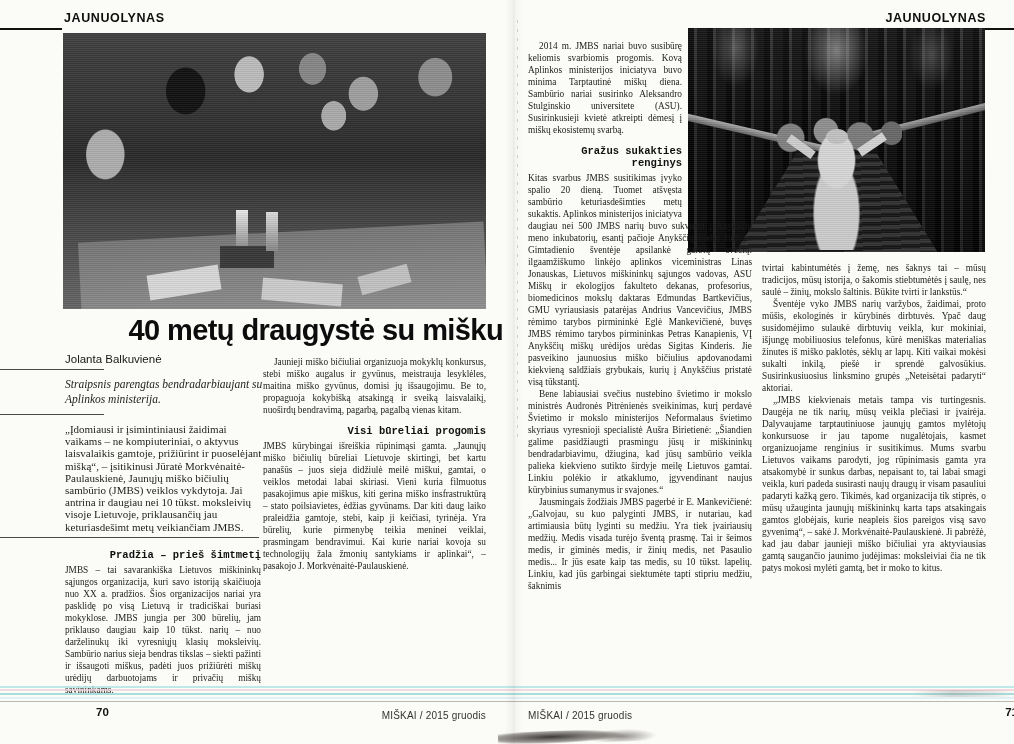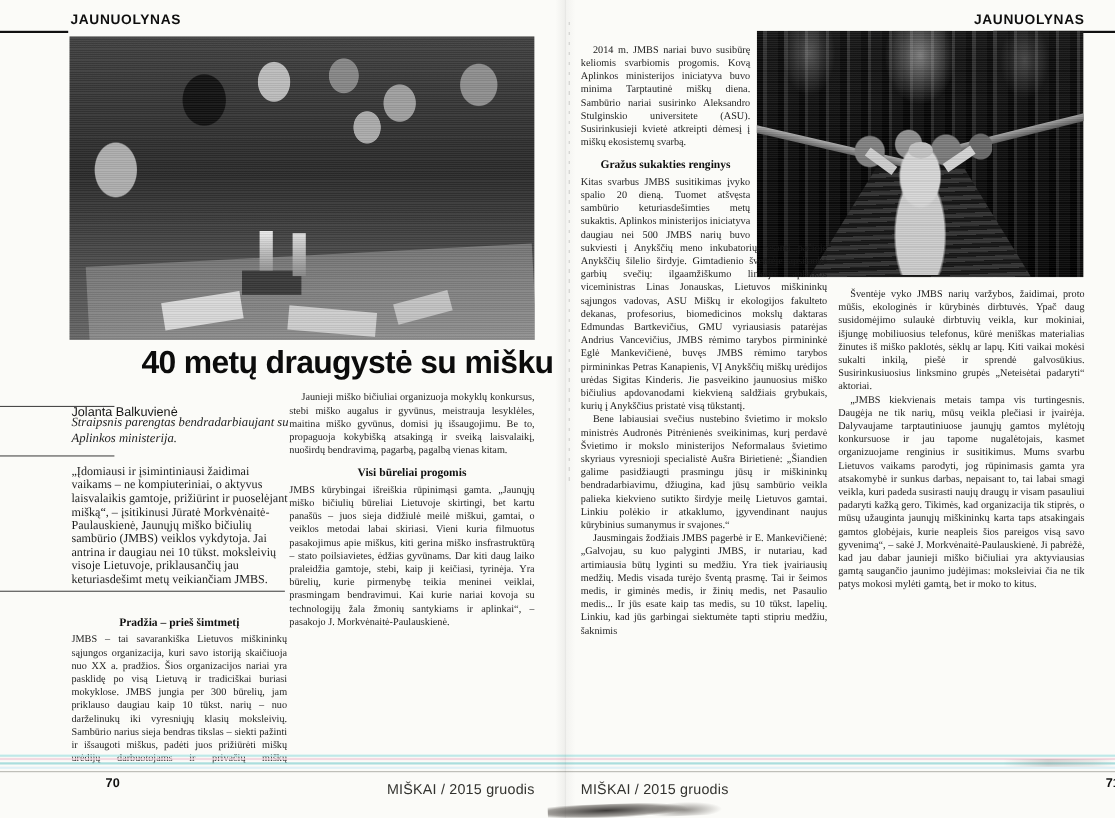--- a/index.html
+++ b/index.html
@@ -65,46 +65,46 @@
     background:
       radial-gradient(50% 40% at 50% 26%, #d7d1c3 0 55%, transparent 60%),
       radial-gradient(56% 70% at 50% 70%, #cec7b8 0 60%, transparent 66%);}
   .pr-face{left:46.5%;bottom:48%;width:7.5%;height:7%;background:#c7bdac;border-radius:50%;}
   .pr-arm-l{left:33%;bottom:45%;width:10%;height:4%;background:#cfc8b9;transform:rotate(36deg);}
   .pr-arm-r{left:57%;bottom:46%;width:10%;height:4%;background:#d4cdbf;transform:rotate(-34deg);}
 
   
   .title{left:63px;top:314px;width:440px;font-family:"Liberation Sans",sans-serif;
          font-weight:800;font-size:29px;letter-spacing:-.6px;color:#0c0c0c;margin:0;text-align:right;}
-  .author{left:65px;top:353px;font-family:"Liberation Sans",sans-serif;font-size:11.5px;color:#161616;margin-top:16px;}
+  .author{left:65px;top:353px;font-family:"Liberation Sans",sans-serif;font-size:11.5px;color:#161616;}
   .rule-a{left:0;top:369px;width:104px;height:1px;background:#4a4a4a;}
   .credit{left:65px;top:377px;width:208px;font-style:italic;font-size:11.5px;line-height:15px;color:#222;}
   .rule-b{left:0;top:414px;width:104px;height:1px;background:#4a4a4a;}
   .lead-quote{left:65px;top:423px;width:200px;font-size:11px;line-height:12.2px;color:#1e1e1e;}
   .quote-rule{left:0;top:537px;width:259px;height:1px;background:#4a4a4a;}
 
   
   .col{font-size:9.3px;line-height:12px;text-align:justify;}
   .col p{margin:0;}
   .col p.indent{text-indent:11px;}
-  .col h3{font-family:Liberation Serif, serif;font-weight:700;font-size:10.5px;
-          margin:9px 0 3px;color:#101010;text-align:center;}
-  .col h3.first{margin-top:16px;}
+  .col h3{font-family:Liberation Mono, monospace;font-weight:700;font-size:10.5px;
+          margin:9px 0 3px;color:#101010;text-align:right;}
+  .col h3.first{margin-top:4px;}
   .col-l1{left:65px;top:545px;width:196px;height:152px;overflow:hidden;}
   .col-l2{left:263px;top:356px;width:223px;height:348px;overflow:hidden;}
   .col-r1{left:528px;top:40px;width:224px;height:660px;overflow:hidden;}
   .col-r1 .photo-spacer{float:right;width:70px;height:176px;}
   .col-r2{left:762px;top:262px;width:224px;height:438px;overflow:hidden;}
 
   
   .footer-rule{left:0;top:701px;width:1014px;height:1px;background:#b8b8b2;}
   .pagenum{font-family:"Liberation Sans",sans-serif;font-weight:700;font-size:11.5px;color:#111;margin-left:32px;}
   .pn-left{left:64px;top:706px;}
   .pn-right{left:920px;top:706px;width:66px;text-align:right;}
-  .journal{font-family:"Liberation Sans",sans-serif;font-size:13px;color:#33332f;letter-spacing:.2px;}
+  .journal{font-family:"Liberation Sans",sans-serif;font-size:10px;color:#33332f;letter-spacing:.2px;}
   .j-left{left:300px;top:710px;width:186px;text-align:right;}
   .j-right{left:528px;top:710px;}
 
   
   .stripe{left:0;width:1014px;opacity:.75;}
   .st1{top:686px;height:2px;background:#a9e3e3;}
   .st2{top:689px;height:2px;background:#f0cdd9;}
   .st3{top:693px;height:2px;background:#8fd4d4;}
   .st4{top:697px;height:2px;background:#dceef5;opacity:.9;}
   .seam{left:505px;top:0;width:18px;height:744px;
@@ -174,20 +174,21 @@
 <div class="abs col col-r1">
   <div class="photo-spacer"></div>
   <p class="indent">2014 m. JMBS nariai buvo susibūrę keliomis svarbiomis progomis. Kovą Aplinkos ministerijos iniciatyva buvo minima Tarptautinė miškų diena. Sambūrio nariai susirinko Aleksandro Stulginskio universitete (ASU). Susirinkusieji kvietė atkreipti dėmesį į miškų ekosistemų svarbą.</p>
   <h3>Gražus sukakties renginys</h3>
   <p>Kitas svarbus JMBS susitikimas įvyko spalio 20 dieną. Tuomet atšvęsta sambūrio keturiasdešimties metų sukaktis. Aplinkos ministerijos iniciatyva daugiau nei 500 JMBS narių buvo sukviesti į Anykščių meno inkubatorių, esantį pačioje Anykščių šilelio širdyje. Gimtadienio šventėje apsilankė garbių svečių: ilgaamžiškumo linkėjo aplinkos viceministras Linas Jonauskas, Lietuvos miškininkų sąjungos vadovas, ASU Miškų ir ekologijos fakulteto dekanas, profesorius, biomedicinos mokslų daktaras Edmundas Bartkevičius, GMU vyriausiasis patarėjas Andrius Vancevičius, JMBS rėmimo tarybos pirmininkė Eglė Mankevičienė, buvęs JMBS rėmimo tarybos pirmininkas Petras Kanapienis, VĮ Anykščių miškų urėdijos urėdas Sigitas Kinderis. Jie pasveikino jaunuosius miško bičiulius apdovanodami kiekvieną saldžiais grybukais, kurių į Anykščius pristatė visą tūkstantį.</p>
   <p class="indent">Bene labiausiai svečius nustebino švietimo ir mokslo ministrės Audronės Pitrėnienės sveikinimas, kurį perdavė Švietimo ir mokslo ministerijos Neformalaus švietimo skyriaus vyresnioji specialistė Aušra Birietienė: „Šiandien galime pasidžiaugti prasmingu jūsų ir miškininkų bendradarbiavimu, džiugina, kad jūsų sambūrio veikla palieka kiekvieno sutikto širdyje meilę Lietuvos gamtai. Linkiu polėkio ir atkaklumo, įgyvendinant naujus kūrybinius sumanymus ir svajones.“</p>
   <p class="indent">Jausmingais žodžiais JMBS pagerbė ir E. Mankevičienė: „Galvojau, su kuo palyginti JMBS, ir nutariau, kad artimiausia būtų lyginti su medžiu. Yra tiek įvairiausių medžių. Medis visada turėjo šventą prasmę. Tai ir šeimos medis, ir giminės medis, ir žinių medis, net Pasaulio medis... Ir jūs esate kaip tas medis, su 10 tūkst. lapelių. Linkiu, kad jūs garbingai siektumėte tapti stipriu medžiu, šaknimis</p>
 </div>
 
 <div class="abs col col-r2">
+  <p>tvirtai kabintumėtės į žemę, nes šaknys tai – mūsų tradicijos, mūsų istorija, o šakomis stiebtumėtės į saulę, nes saulė – žinių, mokslo šaltinis. Būkite tvirti ir lankstūs.“</p>
   <p class="indent">Šventėje vyko JMBS narių varžybos, žaidimai, proto mūšis, ekologinės ir kūrybinės dirbtuvės. Ypač daug susidomėjimo sulaukė dirbtuvių veikla, kur mokiniai, išjungę mobiliuosius telefonus, kūrė meniškas materialias žinutes iš miško paklotės, sėklų ar lapų. Kiti vaikai mokėsi sukalti inkilą, piešė ir sprendė galvosūkius. Susirinkusiuosius linksmino grupės „Neteisėtai padaryti“ aktoriai.</p>
   <p class="indent">„JMBS kiekvienais metais tampa vis turtingesnis. Daugėja ne tik narių, mūsų veikla plečiasi ir įvairėja. Dalyvaujame tarptautiniuose jaunųjų gamtos mylėtojų konkursuose ir jau tapome nugalėtojais, kasmet organizuojame renginius ir susitikimus. Mums svarbu Lietuvos vaikams parodyti, jog rūpinimasis gamta yra atsakomybė ir sunkus darbas, nepaisant to, tai labai smagi veikla, kuri padeda susirasti naujų draugų ir visam pasauliui padaryti kažką gero. Tikimės, kad organizacija tik stiprės, o mūsų užauginta jaunųjų miškininkų karta taps atsakingais gamtos globėjais, kurie neapleis šios pareigos visą savo gyvenimą“, – sakė J. Morkvėnaitė-Paulauskienė. Ji pabrėžė, kad jau dabar jaunieji miško bičiuliai yra aktyviausias gamtą saugančio jaunimo judėjimas: moksleiviai čia ne tik patys mokosi mylėti gamtą, bet ir moko to kitus.</p>
 </div>
 
 <div class="abs stripe st1"></div>
 <div class="abs stripe st2"></div>
 <div class="abs stripe st3"></div>
 <div class="abs stripe st4"></div>
 <div class="abs footer-rule"></div>
 

